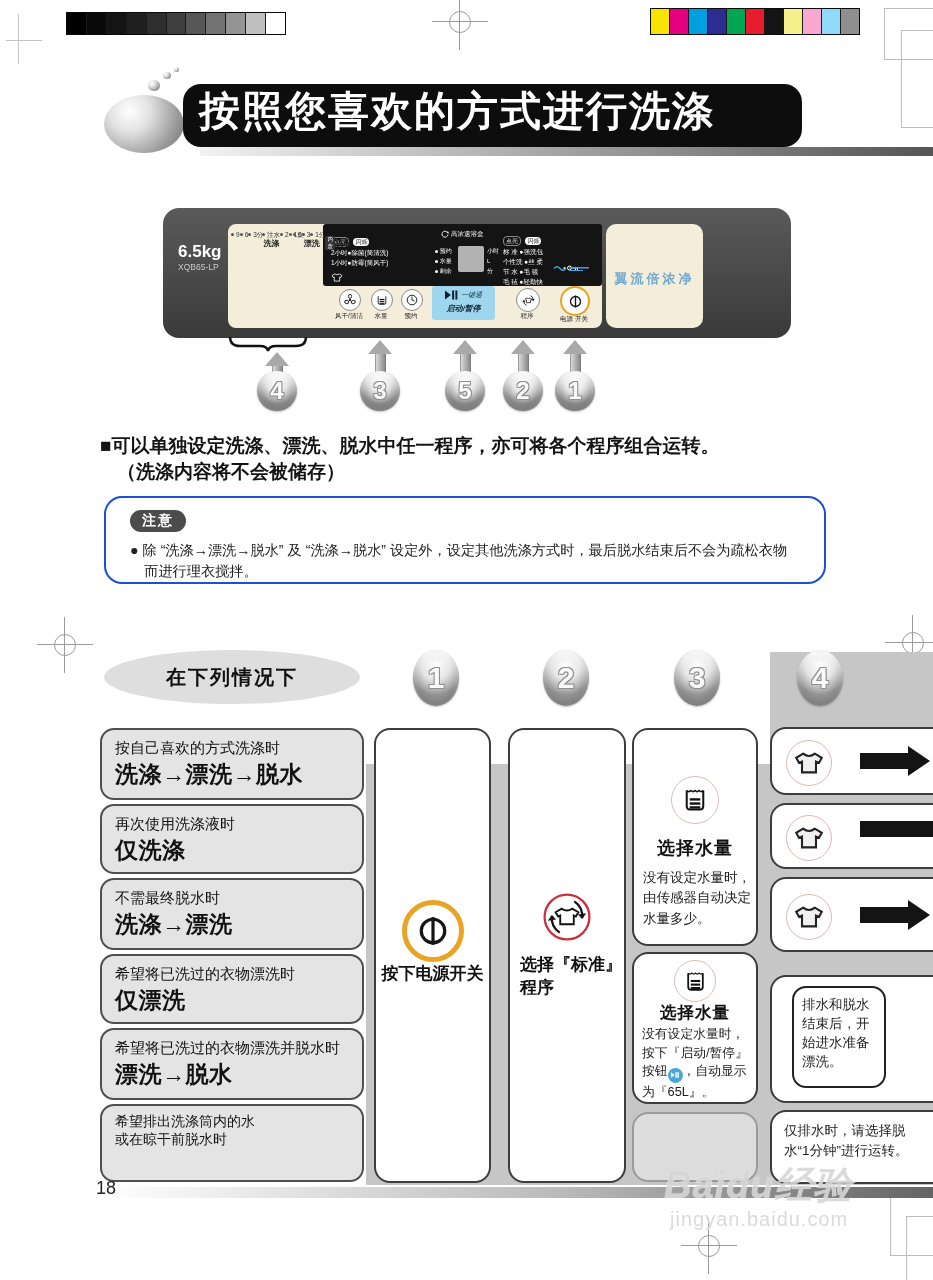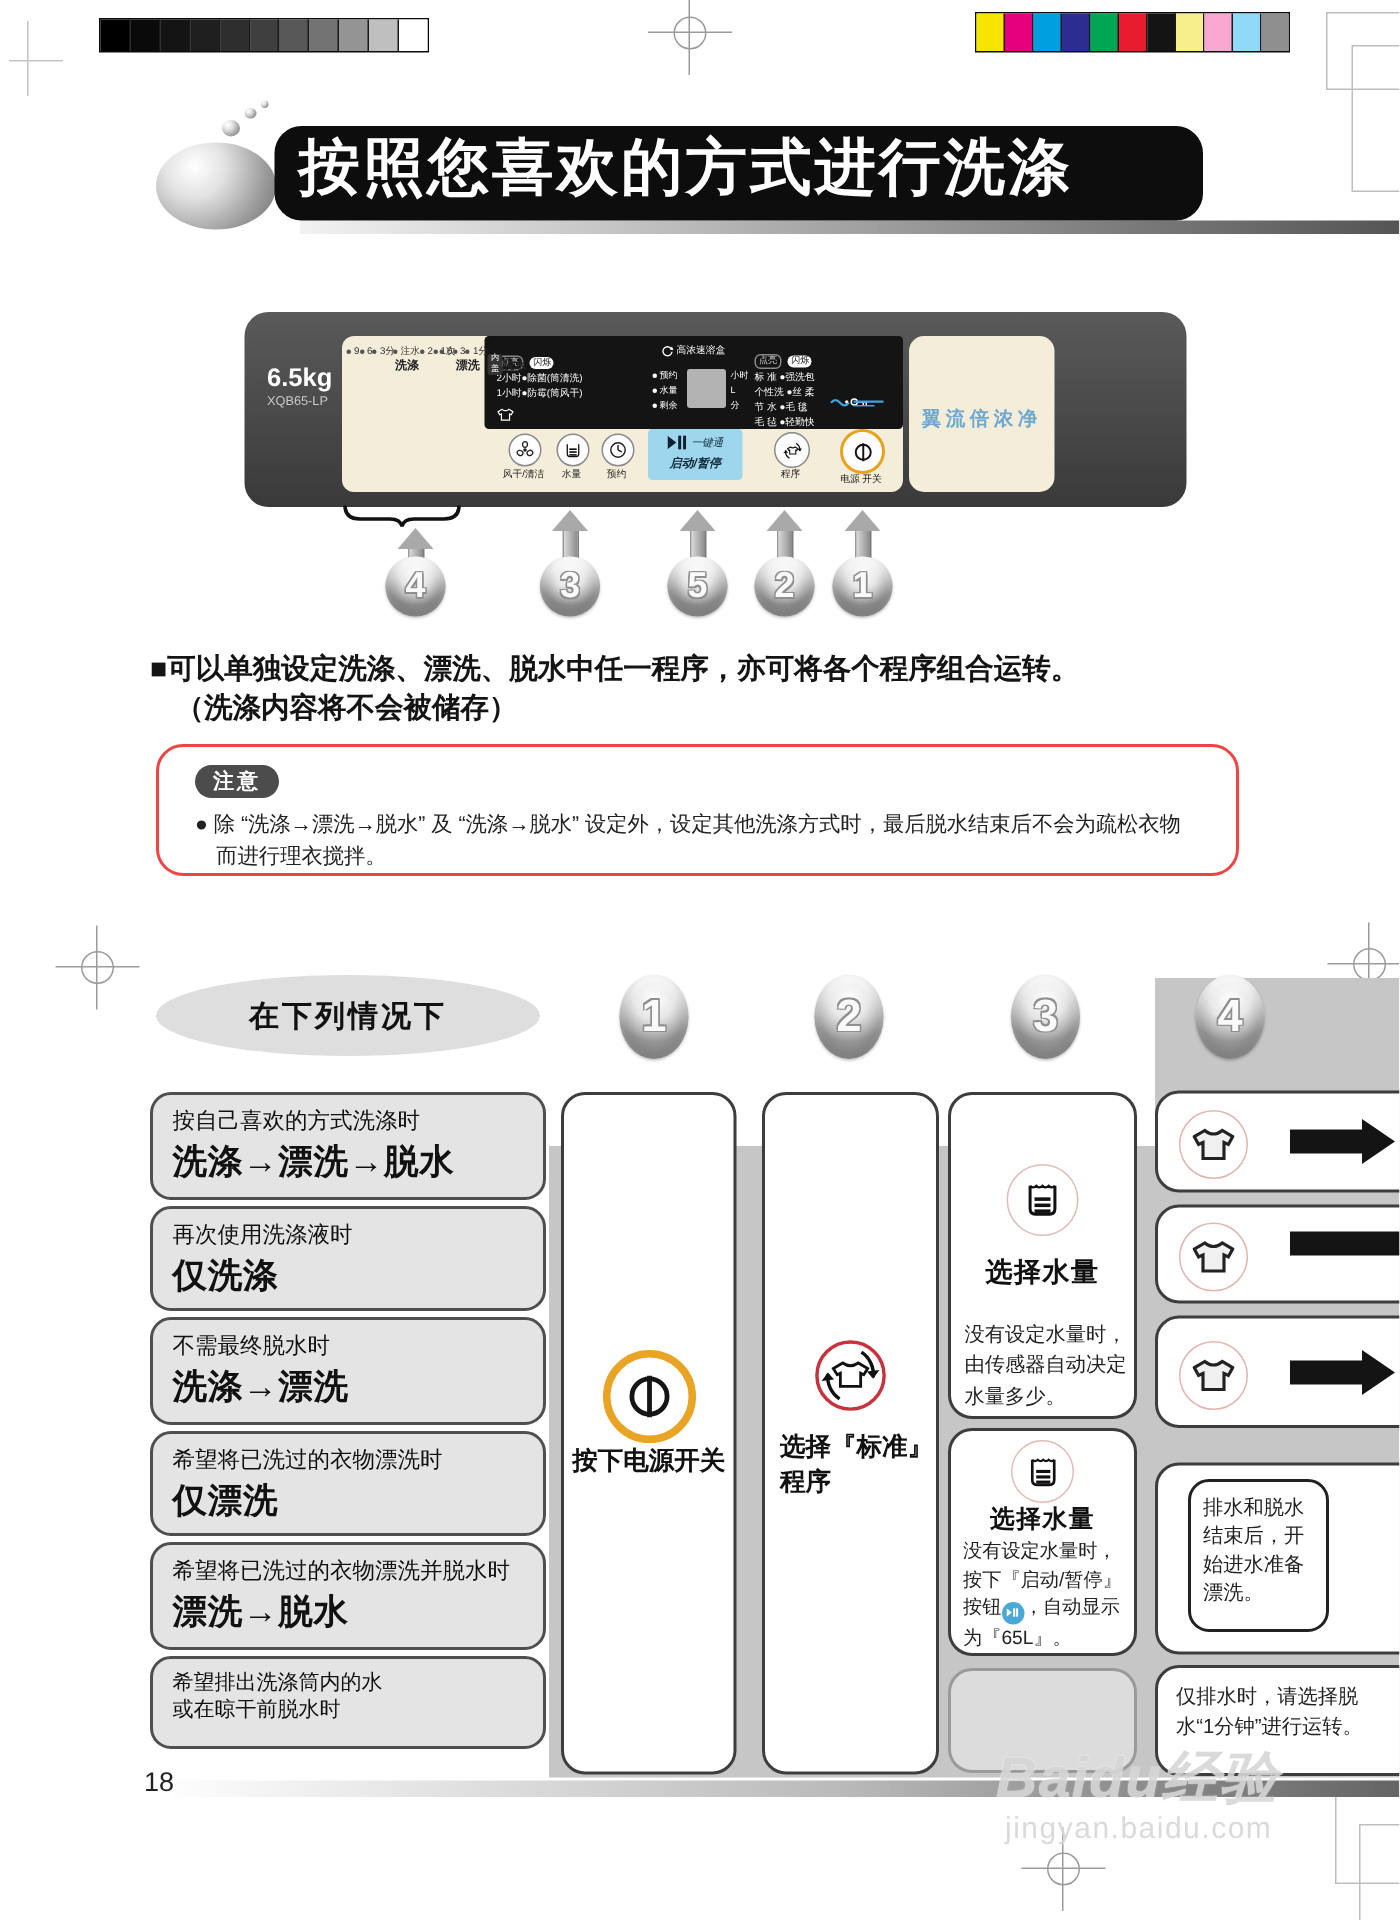--- a/index.html
+++ b/index.html
@@ -39,21 +39,21 @@
   .uarrow{position:absolute;width:26px;display:flex;flex-direction:column;align-items:center;}
   .uarrow .head{width:0;height:0;border-left:12px solid transparent;border-right:12px solid transparent;border-bottom:14px solid #a9a9a9;}
   .uarrow .shaft{width:9px;background:linear-gradient(90deg,#d9d9d9,#8b8b8b);border-left:1px solid #9a9a9a;border-right:1px solid #7c7c7c;}
   .ball{position:absolute;border-radius:50%;display:flex;align-items:center;justify-content:center;
         background:radial-gradient(circle at 50% 28%,#ffffff 0%,#e6e6e6 30%,#9d9d9d 62%,#b2b2b2 100%);
         box-shadow:inset 0 -7px 9px rgba(80,80,80,.5),inset 0 5px 7px rgba(255,255,255,.9),0 1px 2px rgba(0,0,0,.25);}
   .ball span{font-weight:bold;color:#fafafa;
         text-shadow:-1px -1px 0 #8f8f8f,1px -1px 0 #8f8f8f,-1px 1px 0 #8f8f8f,1px 1px 0 #8f8f8f;}
   
   .intro{position:absolute;font-size:19px;font-weight:600;color:#141414;white-space:nowrap;}
-  .notice{position:absolute;left:104px;top:496px;width:722px;height:88px;border:2px solid #ef4444;border-radius:18px;box-sizing:border-box;background:#fff;}
+  .notice{position:absolute;left:104px;top:496px;width:722px;height:88px;border:2px solid #1d4ed8;border-radius:18px;box-sizing:border-box;background:#fff;}
   .notice .badge{position:absolute;left:24px;top:12px;background:#4c4c4c;color:#fff;font-size:14px;font-weight:bold;
                  border-radius:12px;padding:2px 12px;letter-spacing:2px;}
   .notice .txt{position:absolute;left:24px;top:42px;width:684px;font-size:14.2px;line-height:1.45;color:#222;white-space:pre-line;}
   
   .ellipse{position:absolute;left:104px;top:650px;width:256px;height:54px;background:#dedede;border-radius:50%;
            display:flex;align-items:center;justify-content:center;font-size:20px;font-weight:bold;letter-spacing:2px;}
   .grayband{position:absolute;background:#c6c6c6;}
   .cond{position:absolute;left:100px;width:264px;background:#e4e4e4;border:2px solid #4f4f4f;border-radius:14px;
         padding:8px 13px;box-sizing:border-box;}
   .cond .d{font-size:15px;color:#111;white-space:pre-line;line-height:1.3;}
@@ -394,21 +394,21 @@
       <div class="m">洗涤→漂洗</div>
   </div>
   <div class="cond" style="top:954px;height:70px;">
     <div class="d">希望将已洗过的衣物漂洗时</div>
       <div class="m">仅漂洗</div>
   </div>
   <div class="cond" style="top:1028px;height:72px;">
     <div class="d">希望将已洗过的衣物漂洗并脱水时</div>
       <div class="m">漂洗→脱水</div>
   </div>
-  <div class="cond" style="top:1104px;height:62px;padding-top:6px;">
+  <div class="cond" style="top:1104px;height:78px;padding-top:6px;">
     <div class="d" style="font-size:14px;">希望排出洗涤筒内的水
 或在晾干前脱水时</div>
   </div>
 
   <div class="colbox" style="left:374px;top:728px;width:117px;height:455px;">
     <div class="iconring" style="position:absolute;left:50%;top:170px;transform:translateX(-50%);width:52px;height:52px;border:5px solid #e9a325;">
       <svg width="32" height="32" viewBox="0 0 30 30">
         <circle cx="15" cy="15" r="11" fill="none" stroke="#151515" stroke-width="3"></circle>
           <line x1="15" y1="2" x2="15" y2="28" stroke="#151515" stroke-width="3"></line>
       </svg>
@@ -433,21 +433,21 @@
     <div class="iconring" style="position:absolute;left:50%;top:46px;transform:translateX(-50%);width:46px;height:46px;border:1.5px solid #e0bcb6;">
       <svg width="26" height="26" viewBox="0 0 22 22">
         <path d="M4 3 L4 16 Q4 19 7 19 L15 19 Q18 19 18 16 L18 3" fill="none" stroke="#111" stroke-width="1.7"></path>
         <path d="M4 3 Q5.8 4.8 7.5 3 Q9.3 4.8 11 3 Q12.8 4.8 14.5 3 Q16.3 4.8 18 3" fill="none" stroke="#111" stroke-width="1.3"></path>
         <rect x="6.5" y="9.5" width="9" height="2" fill="#111"></rect>
           <rect x="6.5" y="13" width="9" height="2" fill="#111"></rect>
           <rect x="6.5" y="16.3" width="9" height="2" fill="#111"></rect>
       </svg>
     </div>
     <div style="position:absolute;left:0;top:106px;width:100%;text-align:center;font-size:18px;font-weight:bold;letter-spacing:1px;">选择水量</div>
-    <div style="position:absolute;left:9px;top:138px;width:108px;font-size:13.5px;line-height:1.5;color:#222;margin-top:12px;">没有设定水量时，由传感器自动决定水量多少。</div>
+    <div style="position:absolute;left:9px;top:138px;width:108px;font-size:13.5px;line-height:1.5;color:#222;">没有设定水量时，由传感器自动决定水量多少。</div>
   </div>
   <div class="colbox" style="left:632px;top:952px;width:126px;height:152px;">
     <div class="iconring" style="position:absolute;left:50%;top:6px;transform:translateX(-50%);width:40px;height:40px;border:1.5px solid #e0bcb6;">
       <svg width="23" height="23" viewBox="0 0 22 22">
         <path d="M4 3 L4 16 Q4 19 7 19 L15 19 Q18 19 18 16 L18 3" fill="none" stroke="#111" stroke-width="1.7"></path>
         <path d="M4 3 Q5.8 4.8 7.5 3 Q9.3 4.8 11 3 Q12.8 4.8 14.5 3 Q16.3 4.8 18 3" fill="none" stroke="#111" stroke-width="1.3"></path>
         <rect x="6.5" y="9.5" width="9" height="2" fill="#111"></rect>
           <rect x="6.5" y="13" width="9" height="2" fill="#111"></rect>
           <rect x="6.5" y="16.3" width="9" height="2" fill="#111"></rect>
       </svg>

